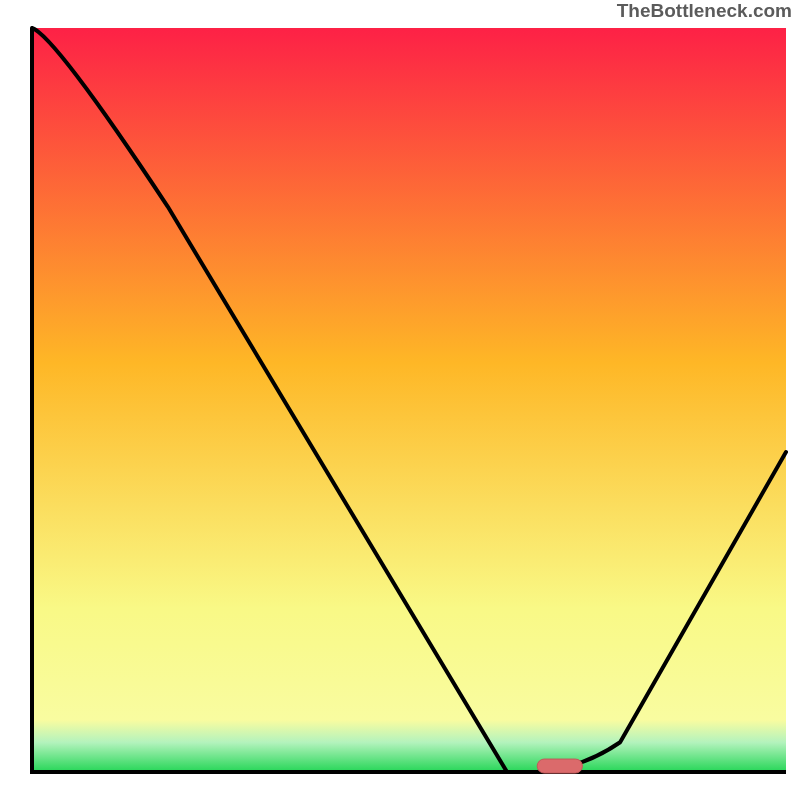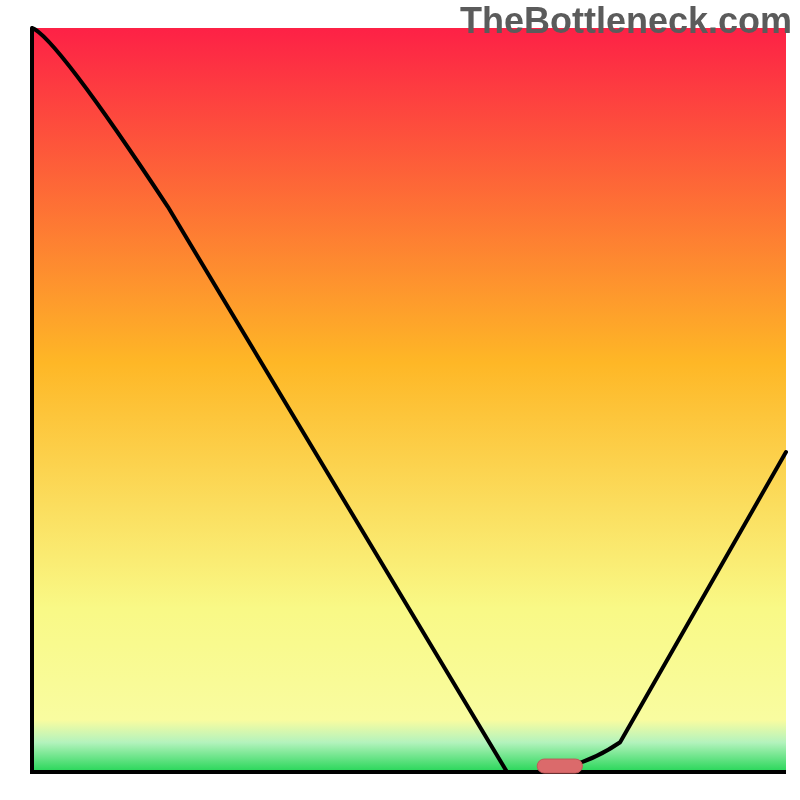--- a/index.html
+++ b/index.html
@@ -12,21 +12,21 @@
   }
   .wrap {
     position: relative;
     width: 800px;
     height: 800px;
   }
   .watermark {
     position: absolute;
     top: 0;
     right: 8px;
-    font-size: 36px;
+    font-size: 19px;
     font-weight: 600;
     color: #5b5b5b;
     user-select: none;
   }
   svg {
     position: absolute;
     top: 0;
     left: 0;
   }
 </style>

